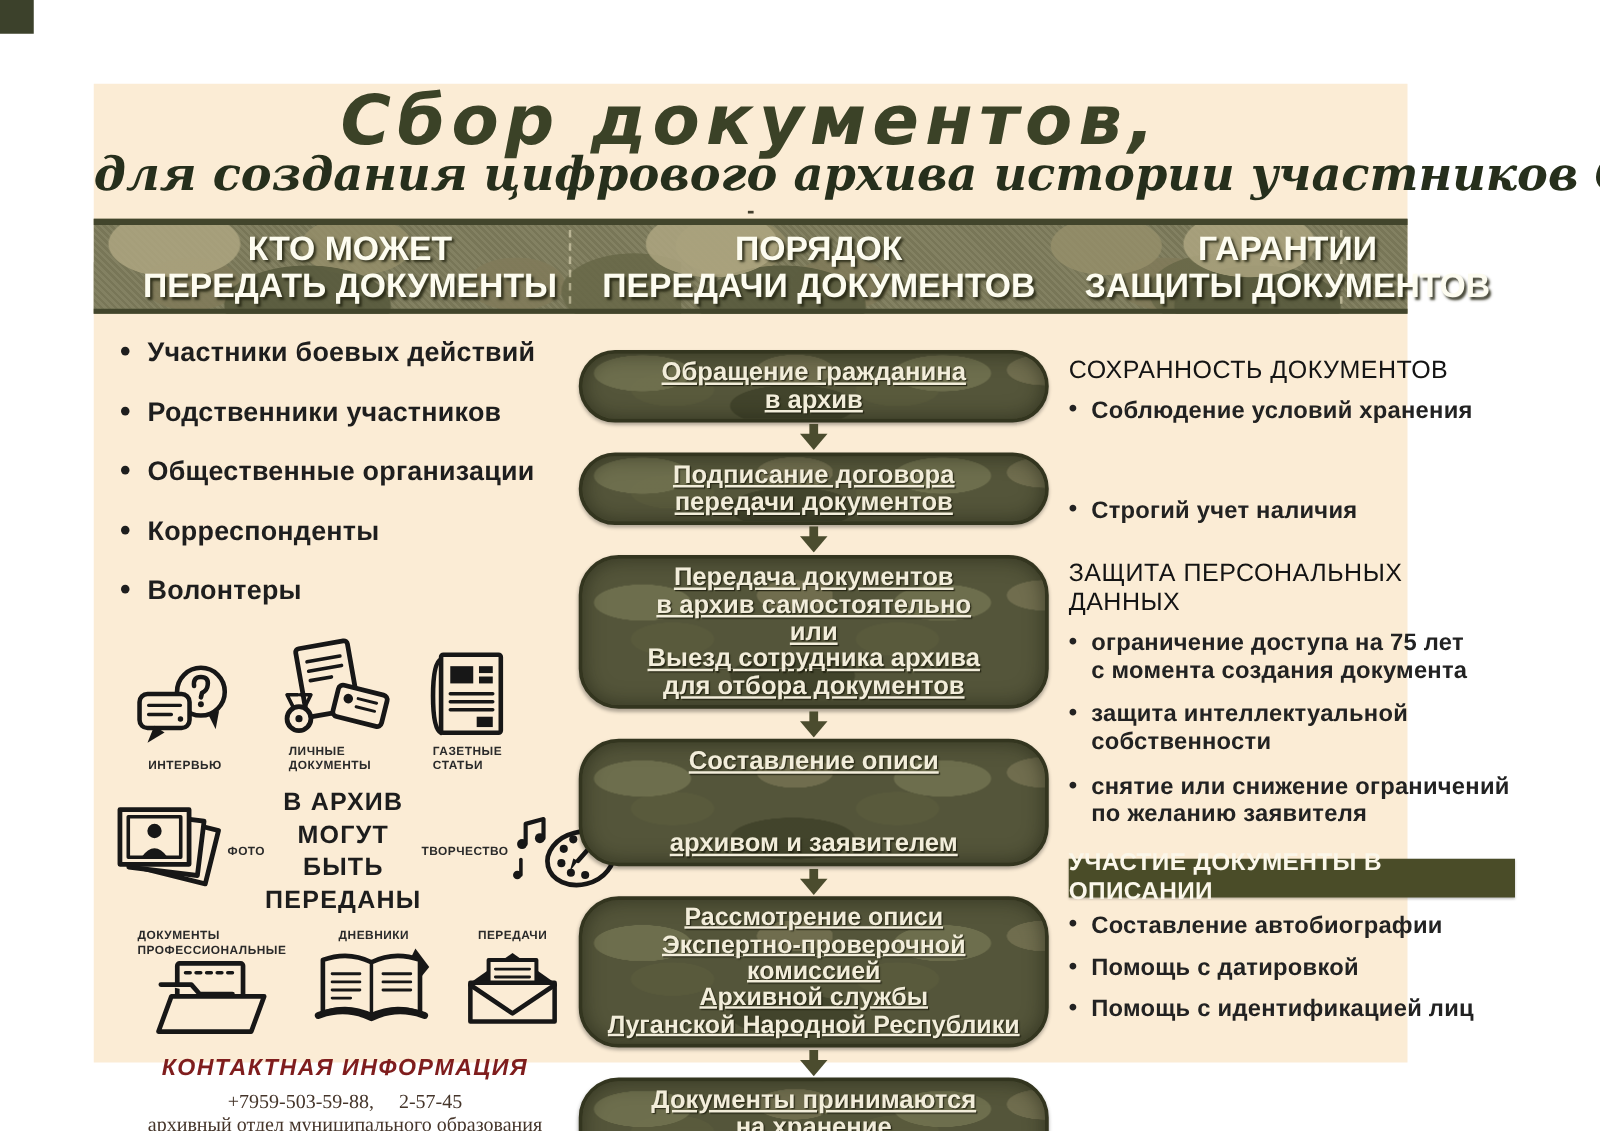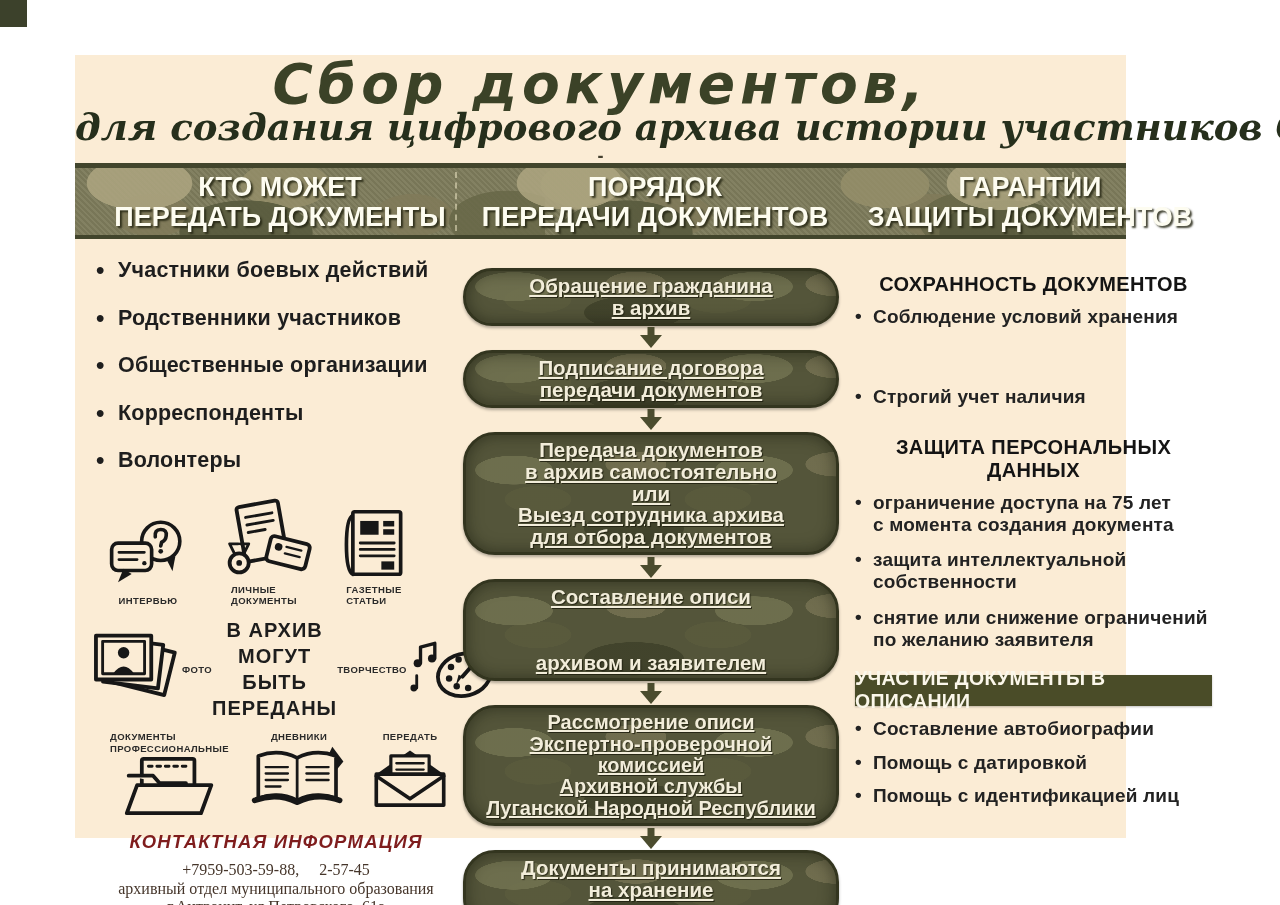--- a/index.html
+++ b/index.html
@@ -2,21 +2,21 @@
 <html lang="ru"><head>
 <meta charset="utf-8">
 <style>
   html,body{margin:0;padding:0;}
   body{
     width:1280px;height:905px;position:relative;background:#ffffff;overflow:hidden;
     font-family:"Liberation Sans",sans-serif;
   }
   .corner-square{position:absolute;left:0;top:0;width:27px;height:27px;background:#3c412b;}
   .poster{
-    position:absolute;left:75px;top:55px;width:1051px;height:783px;
+    position:absolute;left:75px;top:67px;width:1051px;height:783px;
     background:#fbecd5;
   }
   
   .title-main{
     position:absolute;left:0;top:2px;width:100%;text-align:center;
     font-family:"DejaVu Sans",sans-serif;font-style:italic;font-weight:bold;
     font-size:55px;letter-spacing:5px;color:#3b4227;line-height:1;
   }
   .title-sub{
     position:absolute;left:0;top:54px;width:100%;text-align:center;
@@ -107,21 +107,21 @@
   .fb1{min-height:50px;} .fb2{min-height:52px;} .fb3{min-height:104px;}
   .fb4{min-height:46px;gap:44px;} .fb5{min-height:92px;font-size:20px;} .fb6{min-height:70px;}
   .arrow-wrap{height:22px;display:flex;align-items:center;justify-content:center;margin:1px 0;}
   .footnote{
     margin-top:16px;text-align:center;font-size:18px;font-weight:bold;
     color:#3b3b34;line-height:1.35;letter-spacing:.2px;
   }
   .footnote span{display:block;}
   
   .right-col{position:absolute;left:780px;top:218px;width:357px;color:#1a1a1a;}
-  .r-heading{font-size:20px;font-weight:bold;letter-spacing:.4px;color:#141414;margin:0 0 10px 0;text-align:center;}
+  .r-heading{font-size:20px;font-weight:normal;letter-spacing:.4px;color:#141414;margin:0 0 10px 0;}
   .r-list{list-style:none;margin:0;padding:0;}
   .r-list li{
     position:relative;padding-left:18px;font-size:19px;font-weight:bold;
     color:#222;line-height:1.15;letter-spacing:.2px;
   }
   .r-list li::before{content:"•";position:absolute;left:0;top:-1px;}
   .r-list li span{display:block;}
   .accent-bar{
     box-sizing:border-box;width:100%;height:31px;background:#4a4c28;
     display:flex;align-items:center;justify-content:center;
@@ -287,21 +287,21 @@
           <svg width="104" height="74" viewBox="0 0 112 80">
             <path class="ink-fill" d="M92 4 l12 16 l-26 32 l-9 4 l3 -10 z"></path>
             <path class="paper ink" d="M12 14 q22 -8 42 2 q20 -10 42 -2 v46 q-22 -8 -42 2 q-20 -10 -42 -2 z"></path>
             <path class="ink" d="M54 16 v46" style="stroke-width:3"></path>
             <path class="ink" d="M20 26 h24 M20 33 h24 M20 40 h24 M20 47 h16 M64 26 h24 M64 33 h24 M64 40 h24" style="stroke-width:2.5"></path>
             <path class="ink" d="M8 62 q24 -9 46 2 q22 -11 46 -2" style="stroke-width:6"></path>
           </svg>
         </span>
       </div>
       <div class="icol">
-        <div class="icon-label">ПЕРЕДАТЬ</div>
+        <div class="icon-label">ПЕРЕДАЧИ</div>
         <span>
           <svg width="82" height="66" viewBox="0 0 90 72">
             <path class="ink-fill" d="M8 34 L45 8 L82 34 z"></path>
             <rect class="paper ink" x="24" y="14" width="42" height="32" style="stroke-width:3.5"></rect>
             <path class="ink" d="M30 22 h30 M30 29 h30 M30 36 h20" style="stroke-width:2.5"></path>
             <rect class="paper ink" x="8" y="34" width="74" height="34"></rect>
             <path class="ink" d="M8 36 l37 25 l37 -25"></path>
           </svg>
         </span>
       </div>

